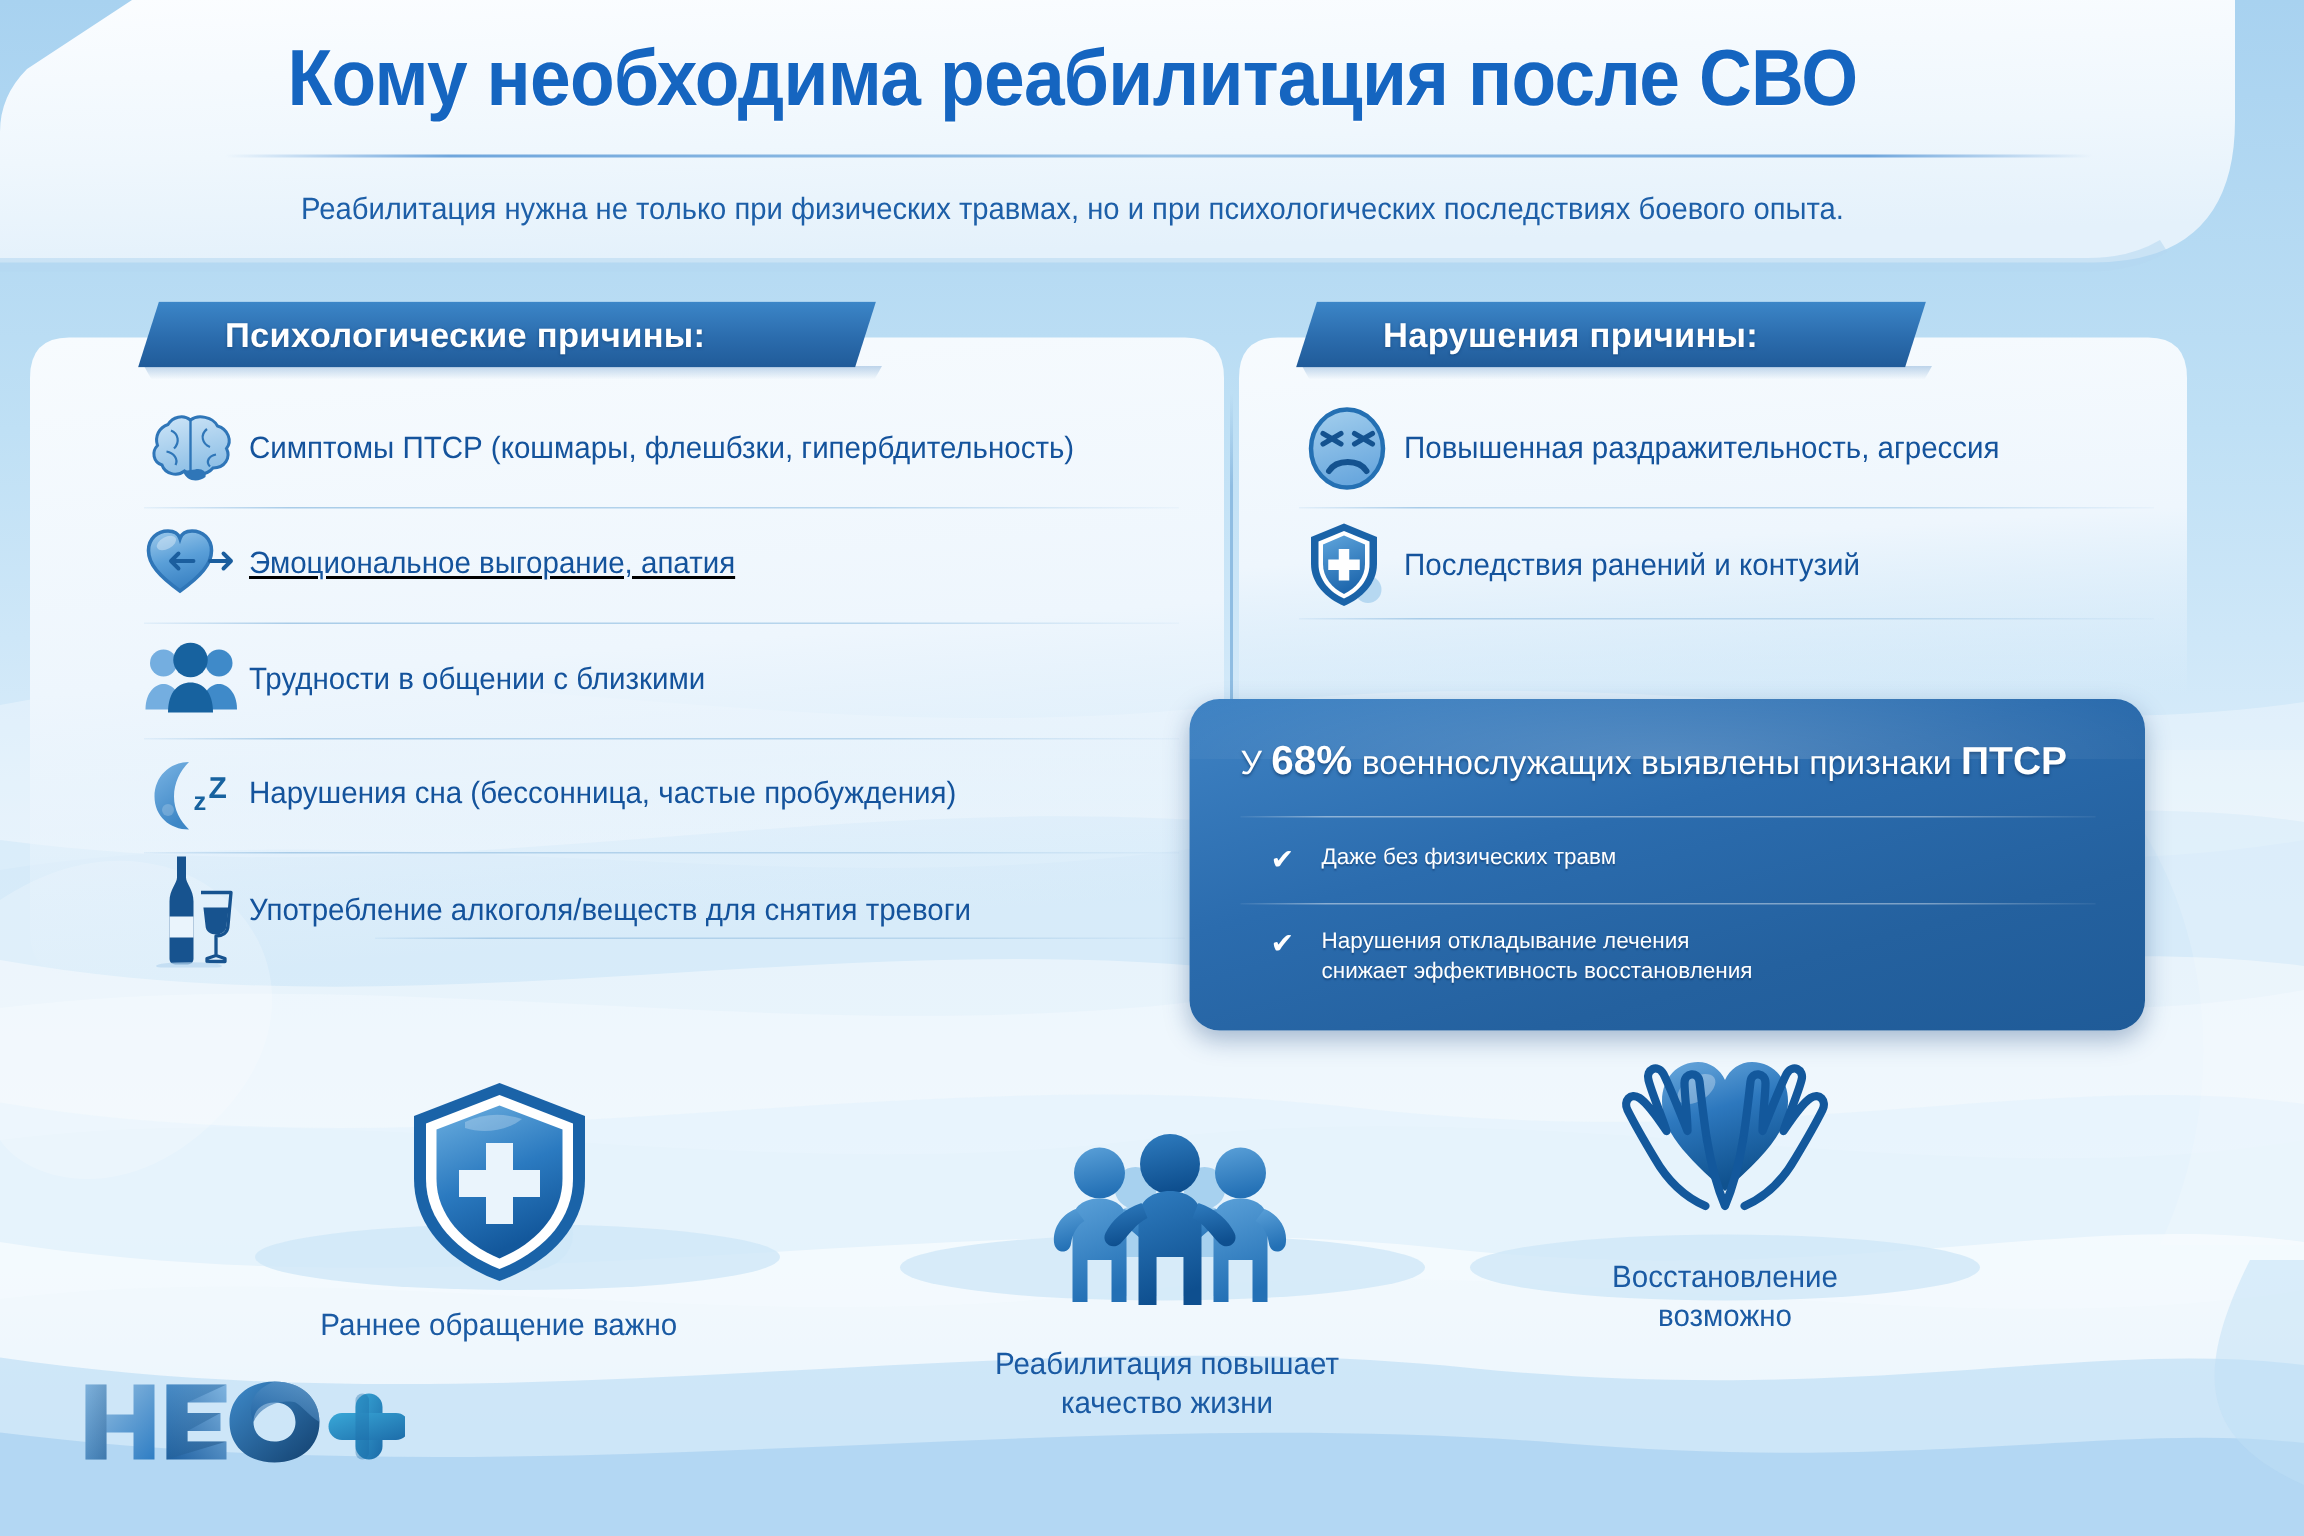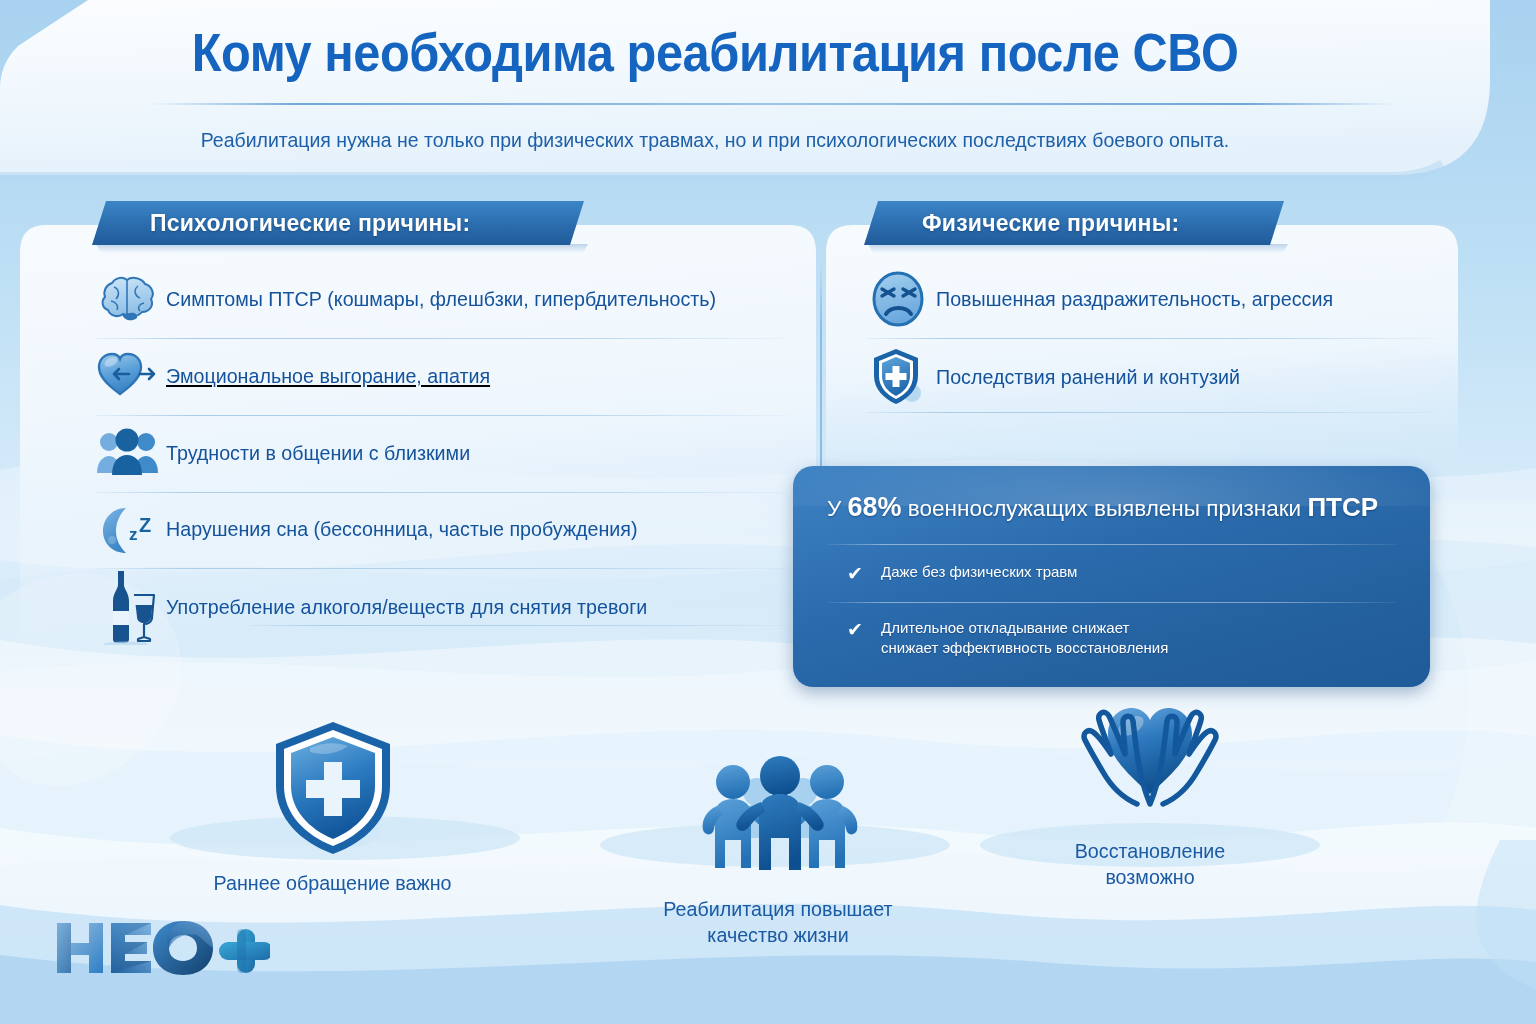--- a/index.html
+++ b/index.html
@@ -157,21 +157,21 @@
 <div class="header-rule"></div>
 <div class="header-sub">Реабилитация нужна не только при физических травмах, но и при психологических последствиях боевого опыта.</div>
 
 <div class="banner-shadow" style="left:96px;top:244px;width:492px;"></div>
 <div class="banner" style="left:92px;top:201px;width:492px;">
   <span class="banner-label">Психологические причины:</span>
 </div>
 
 <div class="banner-shadow" style="left:868px;top:244px;width:420px;"></div>
 <div class="banner" style="left:864px;top:201px;width:420px;">
-  <span class="banner-label">Физические причины:</span>
+  <span class="banner-label">Нарушения причины:</span>
 </div>
 
 <div class="divider-vert"></div>
 
 <div class="row" style="left:92px;top:268px;height:62px;">
   <span class="row-icon">
     <svg width="62" height="52" viewBox="0 0 62 52">
       <defs>
           <linearGradient id="brGr" x1="0" y1="0" x2="0.3" y2="1">
         <stop offset="0%" stop-color="#cfe6f8"></stop>
@@ -301,21 +301,21 @@
   </div>
   <div class="stat-rule" style="top:78px;"></div>
   <div class="stat-item" style="top:96px;">
     <span class="stat-check">✔</span>
     <span class="stat-text">Даже без физических травм</span>
   </div>
   <div class="stat-rule" style="top:136px;"></div>
   <div class="stat-item" style="top:152px;">
     <span class="stat-check">✔</span>
     <span class="stat-text">
-      <span>Длительное откладывание снижает</span><br>
+      <span>Нарушения откладывание лечения</span><br>
       <span>снижает эффективность восстановления</span>
     </span>
   </div>
 </div>
 
 <div class="trio" style="left:200px;top:718px;width:265px;">
   <span>
     <svg width="130" height="140" viewBox="0 0 130 140">
       <defs>
           <linearGradient id="bsh" x1="0" y1="0" x2="0.35" y2="1">

